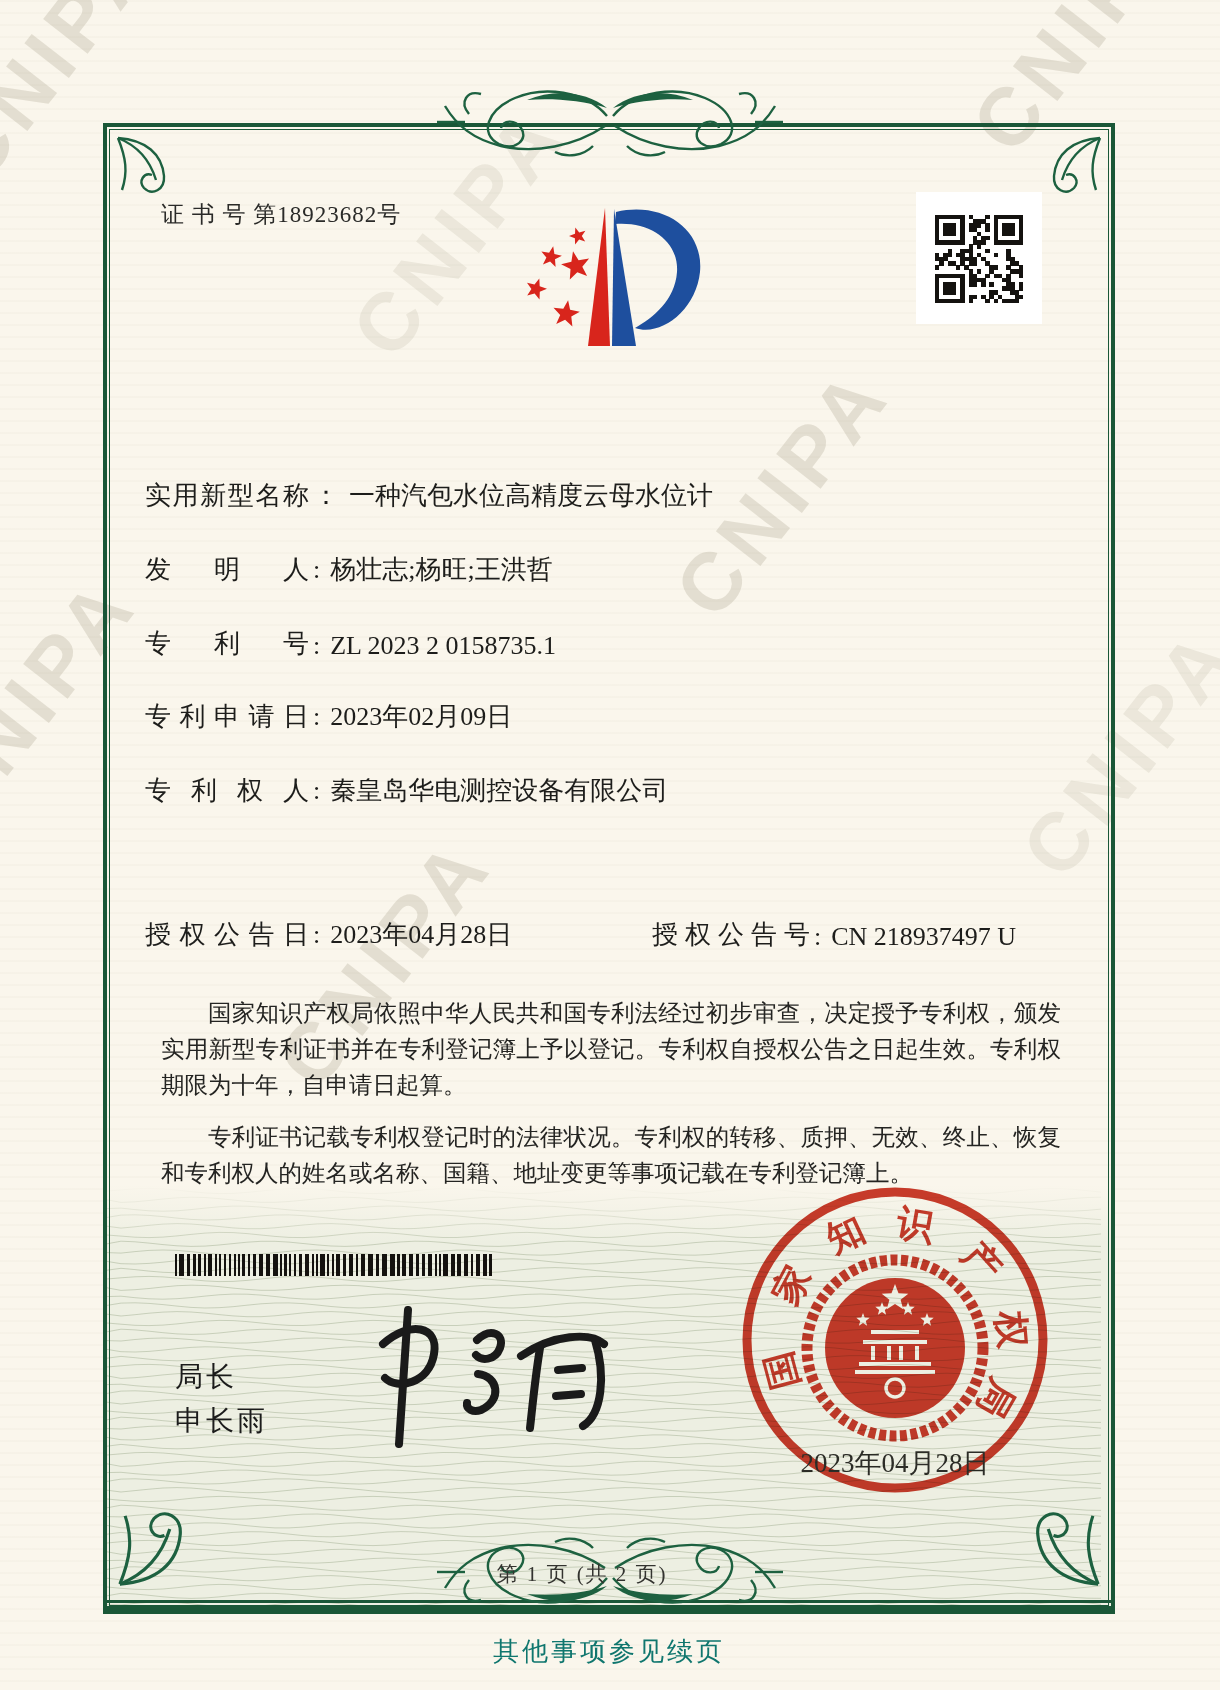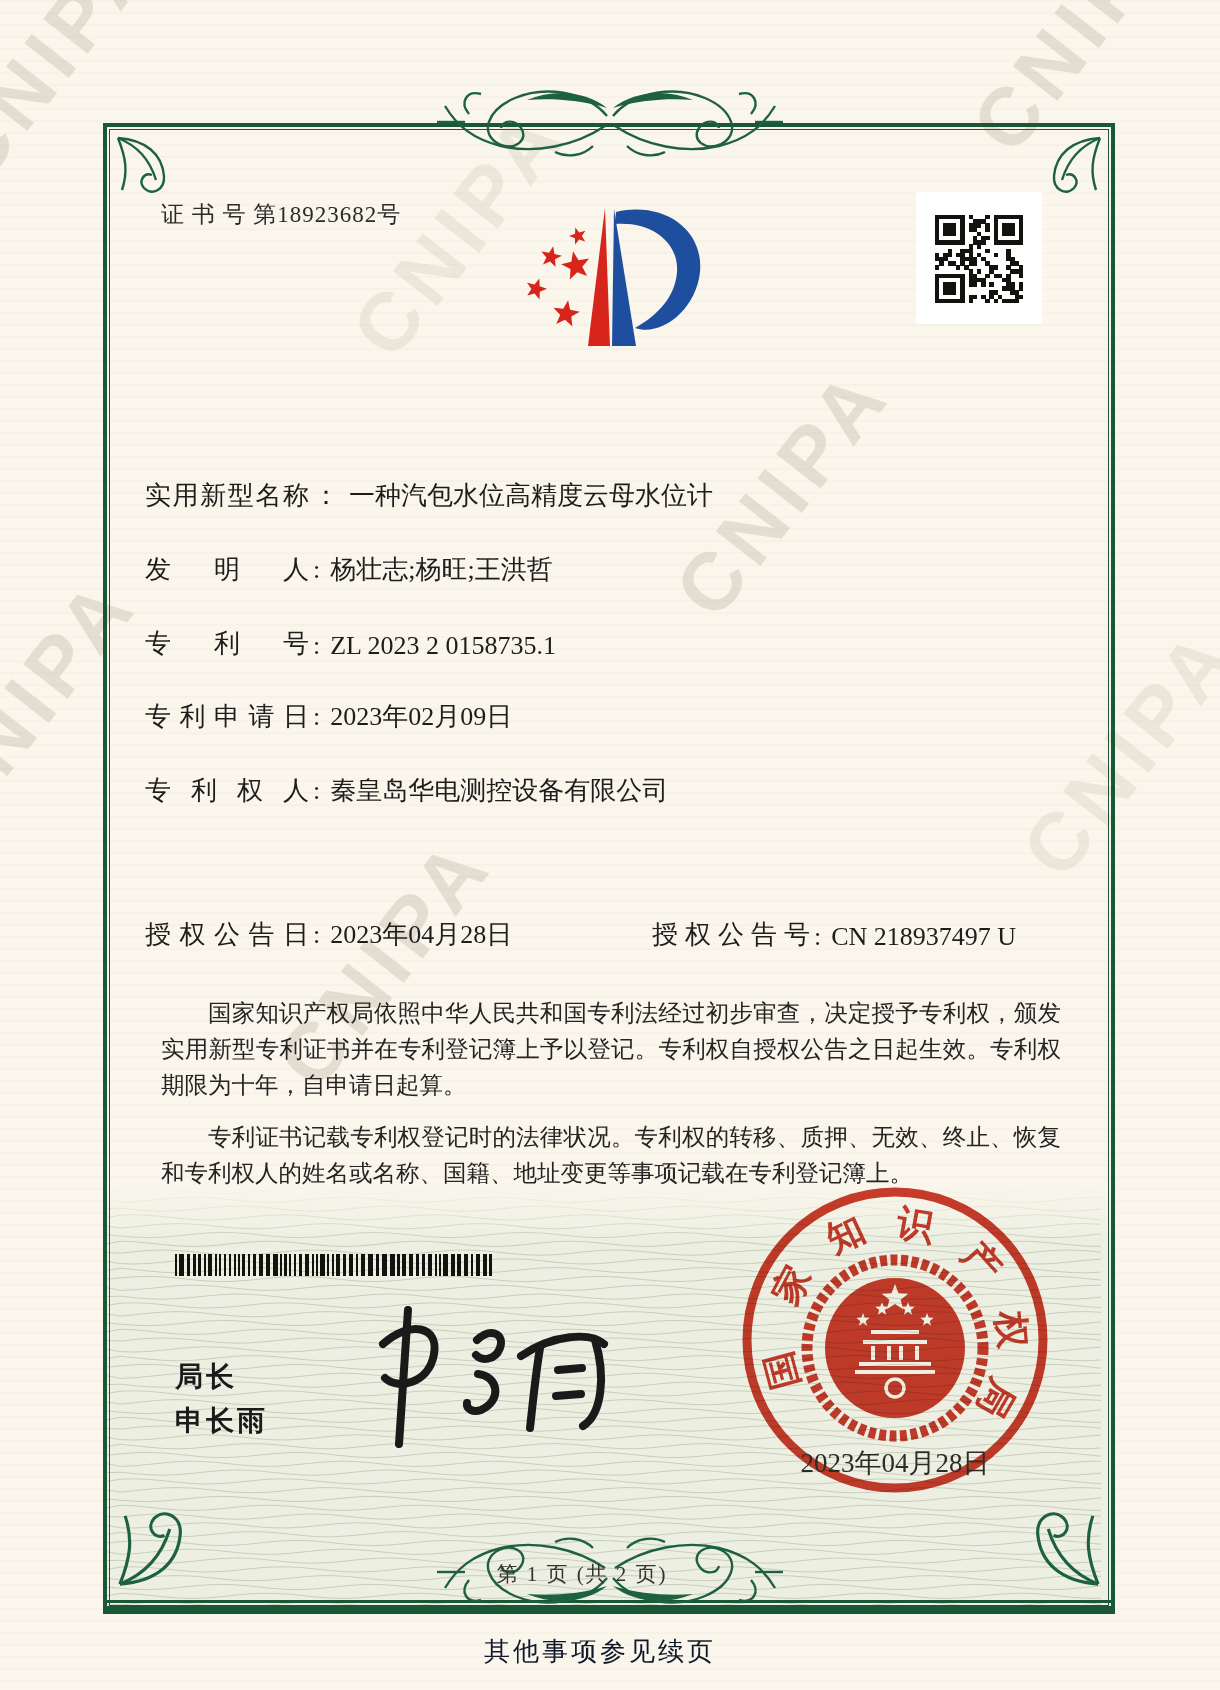--- a/index.html
+++ b/index.html
@@ -39,29 +39,29 @@
   .fval{margin-left:10px;}
   .g2{position:absolute;left:475px;top:0;margin-left:32px;}
   .g2 .flabel{width:158px;}
   
   .paras{position:absolute;left:145px;top:979px;width:932px;z-index:3;font-size:23.5px;line-height:36px;
          text-align:justify;color:#242422;}
   .paras p{margin:16px;text-indent:2em;}
   
   .barcode{position:absolute;left:175px;top:1254px;z-index:4;}
   .director{position:absolute;left:175px;z-index:4;font-family:"Liberation Sans",sans-serif;
-            font-weight:bold;font-size:28px;letter-spacing:3px;color:#1b1b1b;}
+            font-weight:normal;font-size:28px;letter-spacing:3px;color:#1b1b1b;}
   .d1{top:1358px;} .d2{top:1402px;}
   .signature{position:absolute;left:355px;top:1306px;z-index:4;}
   .seal{position:absolute;left:735px;top:1180px;z-index:5;opacity:.94;mix-blend-mode:multiply;}
   .sealchar{font-family:"Liberation Sans",sans-serif;font-weight:bold;font-size:37px;fill:#c9311f;}
   .pagefoot{position:absolute;left:380px;top:1560px;width:404px;z-index:4;font-size:21px;
             text-align:center;color:#33332f;letter-spacing:2px;}
   .contnote{position:absolute;left:0;top:1634px;width:1200px;z-index:3;font-size:26px;
-            text-align:center;letter-spacing:3px;color:#0f172a;}
+            text-align:center;letter-spacing:3px;color:#0f766e;padding-left:9px;}
 </style>
 </head>
 <body>
 
 <div class="page">
 
   <div class="wm wm1">CNIPA</div>
   <div class="wm wm2">CNIPA</div>
   <div class="wm wm3 light">CNIPA</div>
   <div class="wm wm4">CNIPA</div>

